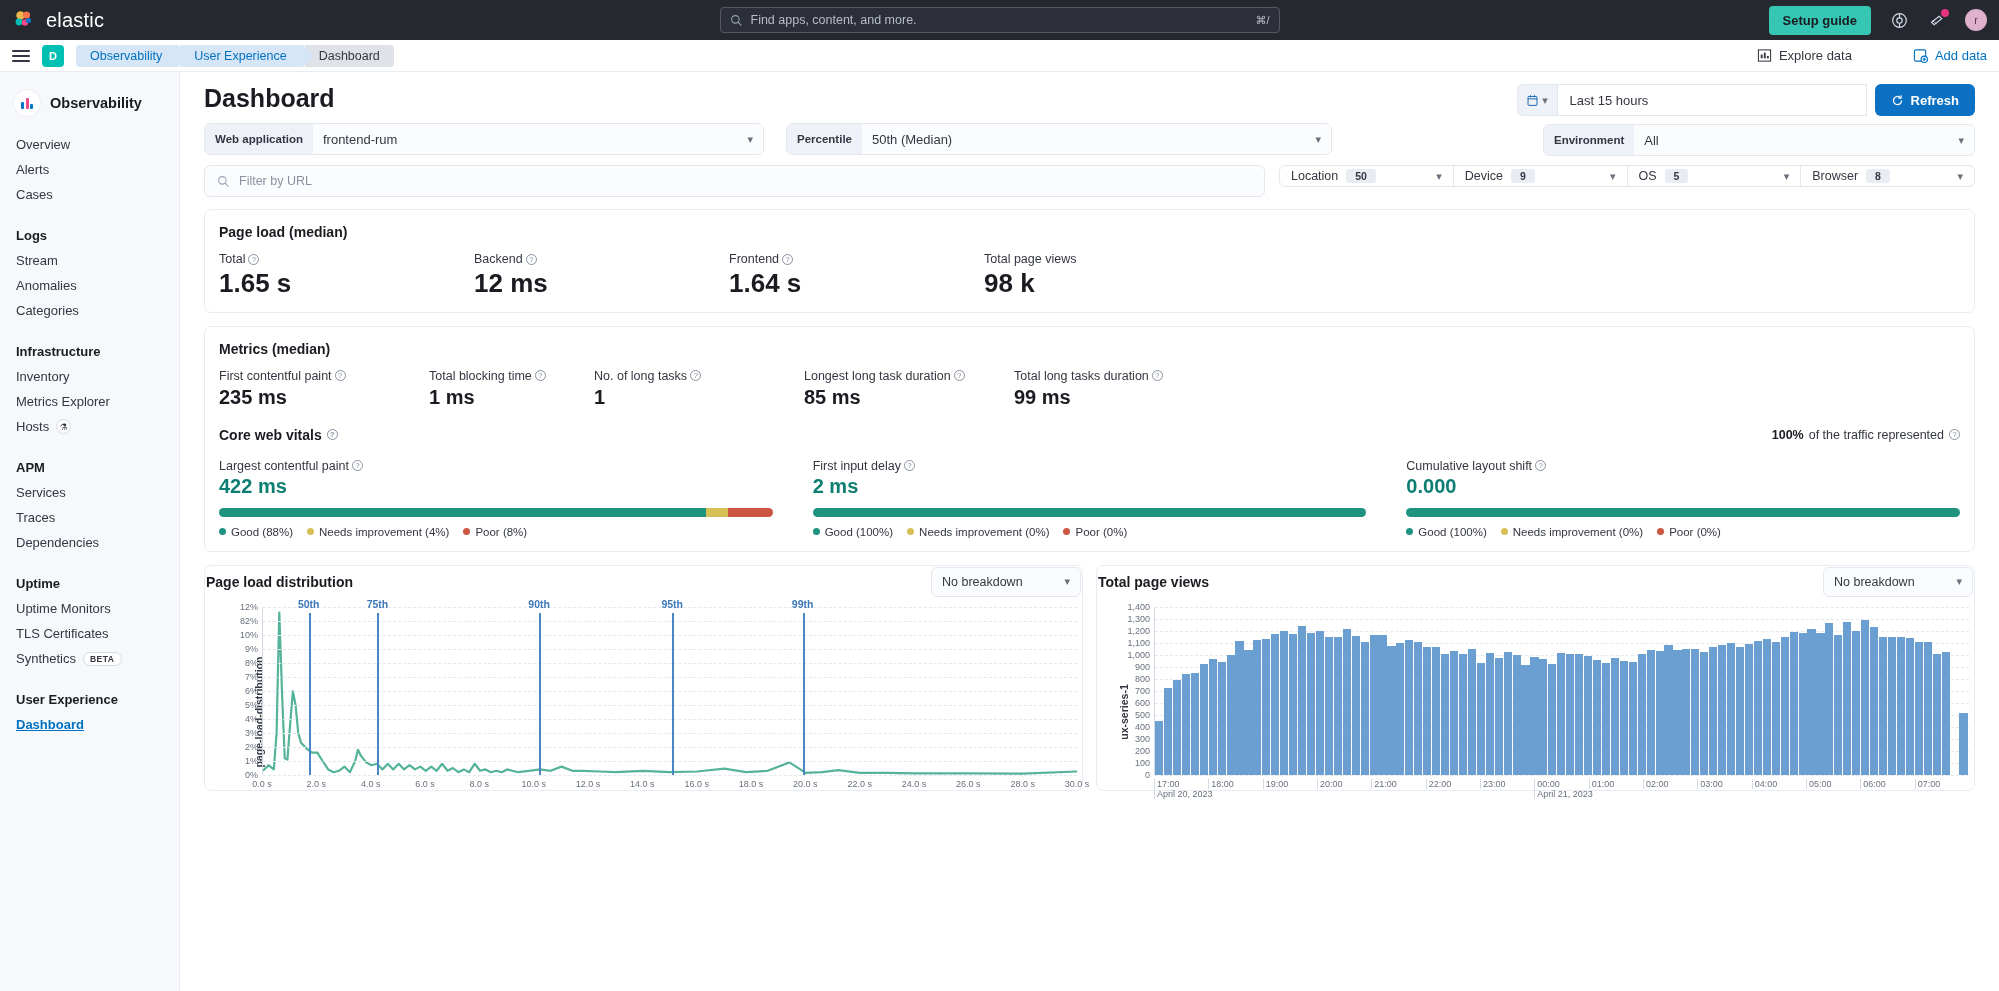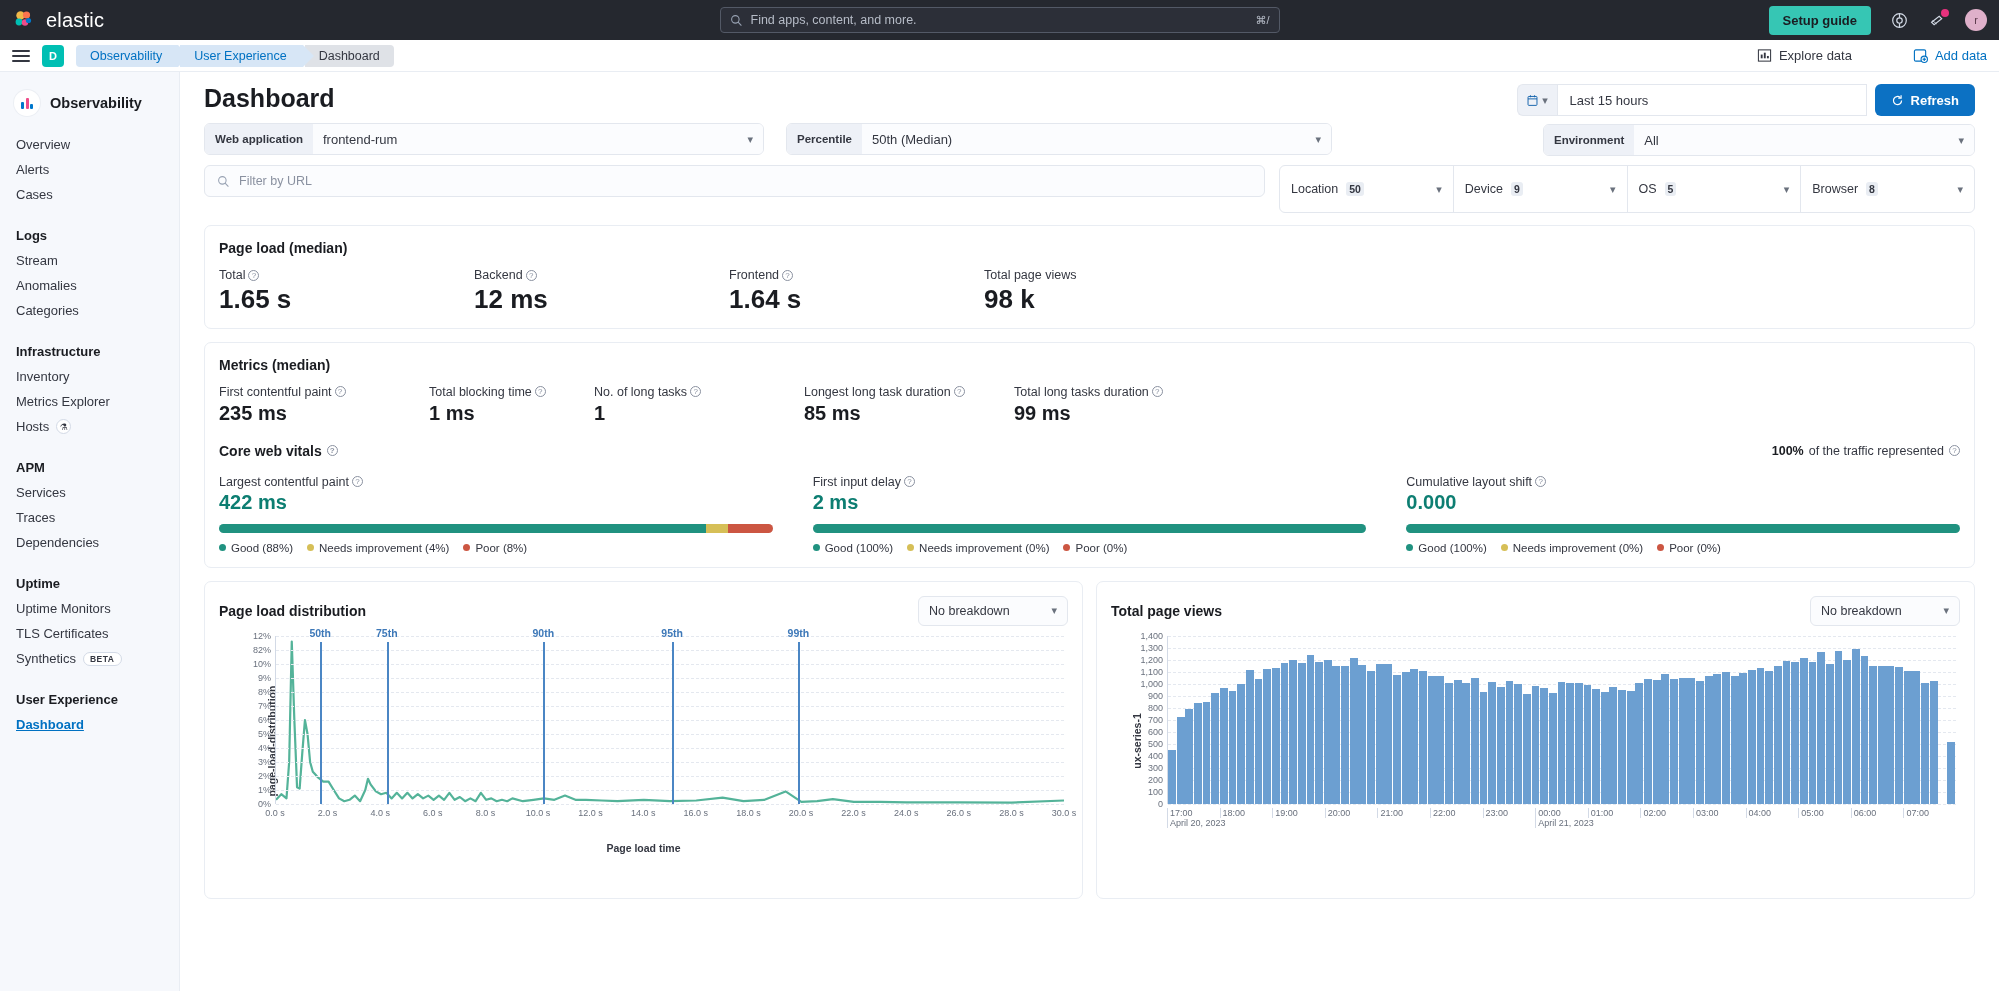--- a/index.html
+++ b/index.html
@@ -122,28 +122,28 @@
     background: #0c71c3; color:#fff; border:none; border-radius: 6px; font-size: 13px; font-weight: bold;
     padding: 0 16px; margin-left: 8px; display:flex; align-items:center; gap:7px; cursor:pointer;
   }
 
   
   .urlrow { display: flex; gap: 14px; margin-bottom: 12px; }
   .urlinput {
     flex: 1; height: 32px; border: 1px solid #e3e7ee; border-radius: 6px; background: #fbfcfe;
     display: flex; align-items: center; gap: 9px; padding: 0 12px; font-size: 12.5px; color: #8a91a0; cursor: text;
   }
-  .facets { display: flex; width: 696px; height: 48px; border: 1px solid #e3e7ee; border-radius: 6px; background:#fff; }
+  .facets { display: flex; width: 696px; height: 22px; border: 1px solid #e3e7ee; border-radius: 6px; background:#fff; }
   .facet {
     flex: 1; display: flex; align-items: center; justify-content: space-between; padding: 0 11px;
     border-right: 1px solid #e3e7ee; font-size: 12.5px; color:#343741; cursor: pointer;
   }
   .facet:last-child { border-right: none; }
   .facet .nm { display:flex; align-items:center; gap: 8px; }
-  .cnt { background:#e9edf3; border-radius: 3px; font-size: 10.5px; font-weight:bold; padding: 1px 3px; color:#343741;text-align:center; }
+  .cnt { background:#e9edf3; border-radius: 3px; font-size: 10.5px; font-weight:bold; padding: 1px 9px; color:#343741;text-align:center; }
 
   
   .panel { border: 1px solid #e9edf3; border-radius: 7px; background:#fff; padding: 14px 14px 13px 14px; margin-bottom: 13px; }
   .panel-title { font-size: 14px; font-weight: bold; color:#1a1c21; }
   .kpi-row { display: flex; margin-top: 12px; }
   .kpi { flex: none; }
   .kpi-lbl { font-size: 12.5px; color: #343741; display:flex; align-items:center; gap:3px; }
   .kpi-val { font-size: 26px; font-weight: bold; color:#1a1c21; margin-top: 3px; line-height: 1.15; }
   .q { display:inline-flex; width:11px; height:11px; border-radius:50%; border:1px solid #8a91a0;
        align-items:center; justify-content:center; font-size:8px; color:#8a91a0; }
@@ -157,21 +157,21 @@
   .cwv-lbl { font-size: 12.5px; color:#343741; display:flex; align-items:center; gap:3px; }
   .cwv-val { font-size: 20px; font-weight: bold; color: #0d7e72; margin-top:2px; }
   .cwv-bar { height: 9px; border-radius: 5px; overflow:hidden; display:flex; margin-top: 10px; background:#e9edf3; }
   .cwv-bar i { display:block; height:100%; }
   .cwv-leg { display:flex; gap: 14px; margin-top: 9px; font-size: 11.5px; color:#343741; }
   .cwv-leg span { display:flex; align-items:center; gap:5px; }
   .dot { width:7px; height:7px; border-radius:50%; display:inline-block; }
 
   
   .charts { display:flex; gap: 13px; }
-  .chart-panel { flex: 1; border: 1px solid #e9edf3; border-radius: 7px; background:#fff; padding: 14px; height: 318px; position: relative; }
+  .chart-panel { flex: 1; border: 1px solid #e9edf3; border-radius: 7px; background:#fff; padding: 1px; height: 226px; position: relative; }
   .chart-head { display:flex; align-items:center; justify-content:space-between; }
   .breakdown {
     width: 150px; height: 30px; border: 1px solid #e3e7ee; border-radius: 6px; background:#fbfcfe;
     display:flex; align-items:center; justify-content:space-between; padding: 0 10px; font-size: 12.5px;
     color:#343741; cursor:pointer;
   }
   .plot { position: relative; margin-top: 10px; height: 210px; }
   .axis-y-title {
     position:absolute; left: -2px; top: 50%; transform: translateY(-50%) rotate(-90deg);
     font-size: 10.5px; font-weight: bold; color:#343741; white-space: nowrap;
@@ -625,21 +625,20 @@
               <span style="left: 46.6667%;">14.0 s</span>
               <span style="left: 53.3333%;">16.0 s</span>
               <span style="left: 60%;">18.0 s</span>
               <span style="left: 66.6667%;">20.0 s</span>
               <span style="left: 73.3333%;">22.0 s</span>
               <span style="left: 80%;">24.0 s</span>
               <span style="left: 86.6667%;">26.0 s</span>
               <span style="left: 93.3333%;">28.0 s</span>
               <span style="left: 100%;">30.0 s</span>
             </div>
-          <div class="axis-x-title">Page load time</div>
         <div class="pct-line" style="left: calc(5.73333% + 52.56px);"></div>
             <div class="pct-lab" style="left: calc(5.73333% + 52.56px);">50th</div>
             <div class="pct-line" style="left: calc(14.1667% + 47.5px);"></div>
             <div class="pct-lab" style="left: calc(14.1667% + 47.5px);">75th</div>
             <div class="pct-line" style="left: calc(34% + 35.6px);"></div>
             <div class="pct-lab" style="left: calc(34% + 35.6px);">90th</div>
             <div class="pct-line" style="left: calc(50.3333% + 25.8px);"></div>
             <div class="pct-lab" style="left: calc(50.3333% + 25.8px);">95th</div>
             <div class="pct-line" style="left: calc(66.3333% + 16.2px);"></div>
             <div class="pct-lab" style="left: calc(66.3333% + 16.2px);">99th</div>

